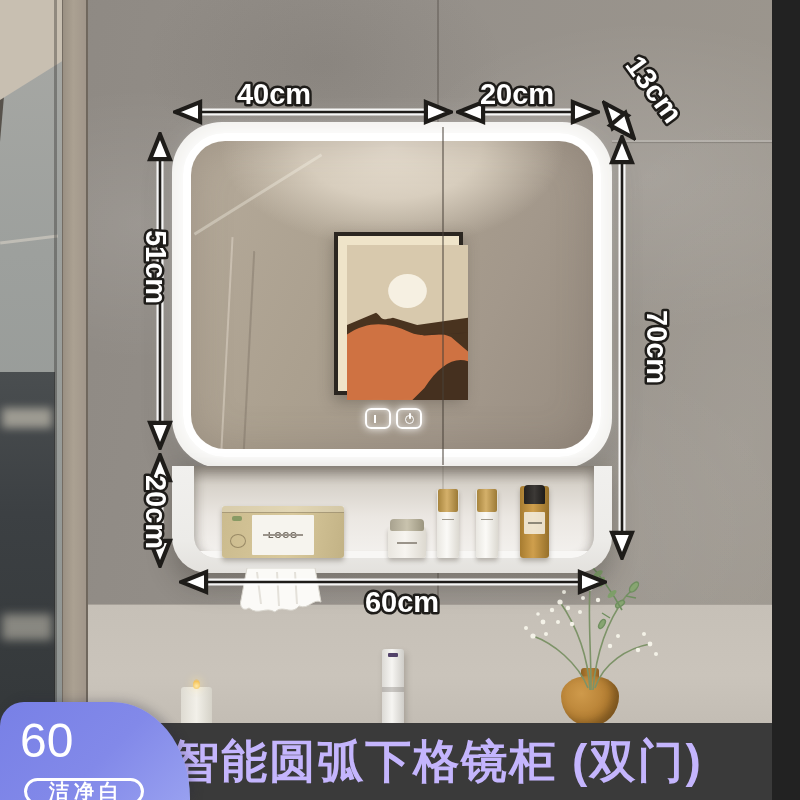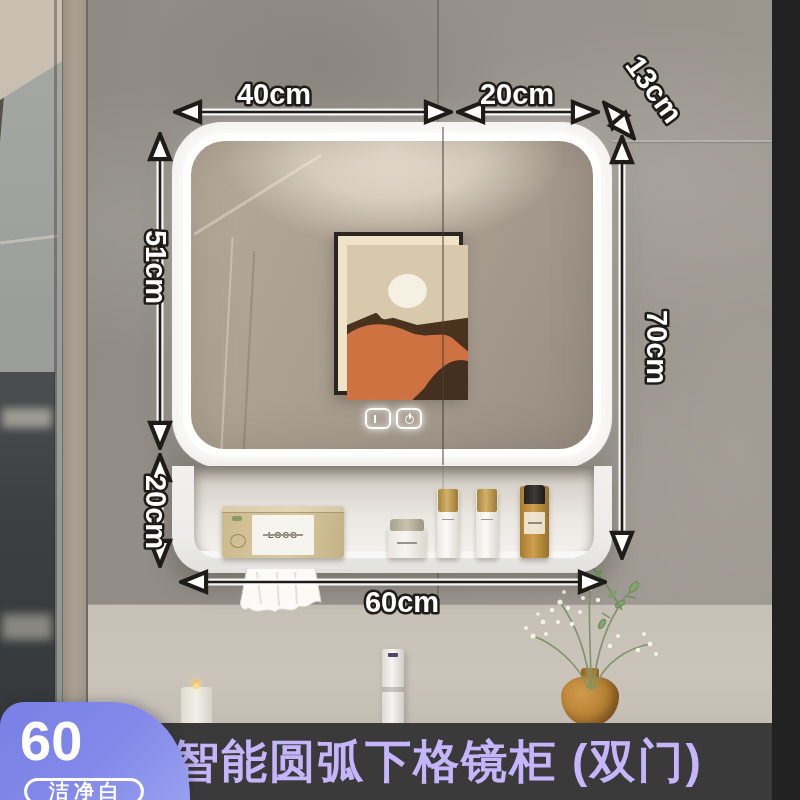--- a/index.html
+++ b/index.html
@@ -138,21 +138,21 @@
     fill:#ffffff;stroke:#1e1c19;stroke-width:5px;paint-order:stroke;stroke-linejoin:round;}
 
   
   .titlebar{left:0;top:723px;width:800px;height:77px;background:#3a3a3a;}
   .title-text{left:88px;top:0;width:700px;height:77px;display:flex;align-items:center;justify-content:center;
     color:#c4b5fd;font-size:46px;font-weight:700;letter-spacing:2px;white-space:nowrap;}
   .badge{left:0;top:702px;width:190px;height:98px;
     background:linear-gradient(135deg,#7880e6 0%,#8289e9 55%,#98a0f0 100%);
     border-radius:24px 78px 0 0/24px 96px 0 0;box-shadow:4px -2px 10px rgba(40,40,60,.25);}
   .badge-size{left:20px;top:-4px;width:170px;height:70px;color:#fff;display:flex;align-items:baseline;}
-  .badge-size .num{position:static;font-size:56px;font-weight:700;line-height:86px;}
+  .badge-size .num{position:static;font-size:48px;font-weight:400;line-height:86px;}
   .badge-size .unit{position:static;font-size:44px;font-weight:800;margin-left:2px;}
   .badge-pill{left:24px;top:76px;width:120px;height:27px;border:3px solid #fff;border-radius:16px;
     display:flex;align-items:center;justify-content:center;color:#fff;font-size:20px;font-weight:700;letter-spacing:5px;padding-left:5px;}
 </style>
 </head>
 <body>
 
 <div id="canvas">
 
   <div class="wall"></div>

